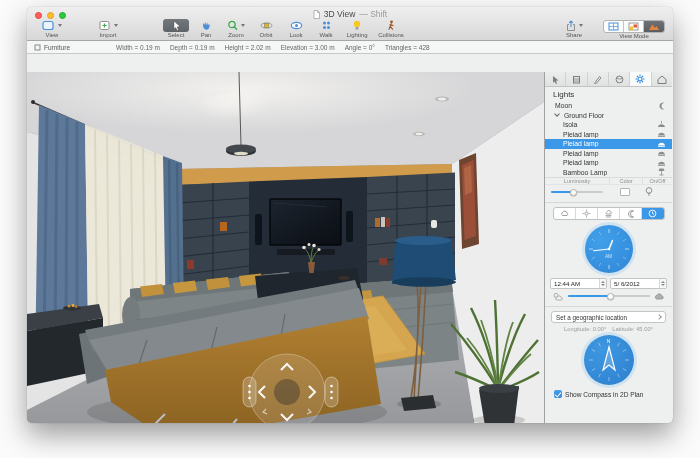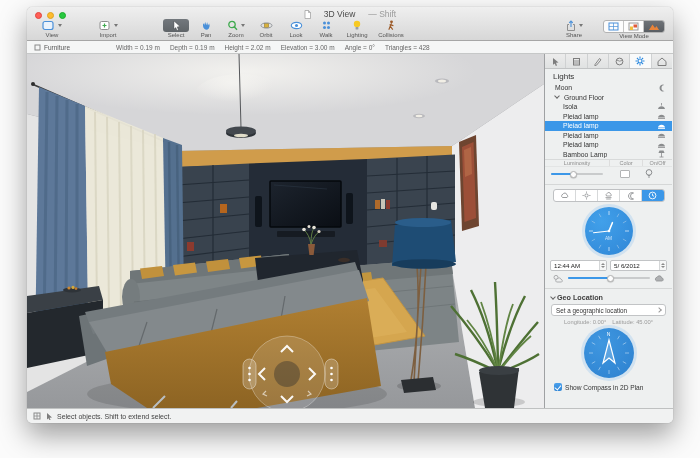--- a/index.html
+++ b/index.html
@@ -6,21 +6,21 @@
   html,body { width:700px; height:458px; background:#fbfbfb; font-family:"Liberation Sans", sans-serif; }
   .screen { position:relative; width:700px; height:458px; background:#fbfbfb; overflow:hidden; }
   .window { position:absolute; left:27px; top:7px; width:646px; height:416px; border-radius:5px;
             box-shadow:0 12px 28px rgba(0,0,0,.38), 0 0 1px rgba(0,0,0,.4); overflow:hidden; background:#eef0f0; }
 
   
   .chrome { position:relative; height:34px; background:linear-gradient(#efefef,#d7d7d7); border-bottom:1px solid #a6a6a6; }
   .traffic { position:absolute; left:8px; top:5px; display:flex; gap:5px; }
   .tl { width:7px; height:7px; border-radius:50%; }
   .tl.red{background:#ff5f57;border:0.5px solid #e0443e;} .tl.yel{background:#febc2e;border:0.5px solid #dea123;} .tl.grn{background:#28c840;border:0.5px solid #1dad2b;}
-  .titlerow { position:absolute; top:2px; left:0; right:0; display:flex; justify-content:center; align-items:center; gap:13px; font-size:8.5px; color:#4a4a4a; }
+  .titlerow { position:absolute; top:2px; left:0; right:0; display:flex; justify-content:center; align-items:center; gap:4px; font-size:8.5px; color:#4a4a4a; }
   .titlerow .edited { color:#9b9b9b; }
   .toolbarrow { position:absolute; bottom:1px; left:0; right:0; height:21px; display:flex; align-items:flex-end; padding:0 8px; }
   .tbtn { display:flex; flex-direction:column; align-items:center; width:30px; cursor:default; }
   .tbtn .ic { height:13px; display:flex; align-items:center; justify-content:center; gap:1px; }
   .tbtn .lb { font-size:6px; color:#555; line-height:7px; }
   .tbtn.sel .ic { background:linear-gradient(#73787d,#5f6468); border-radius:3px; width:26px; }
   .caret { width:0; height:0; border-left:2.5px solid transparent; border-right:2.5px solid transparent; border-top:3px solid #777; margin-left:1px; }
   .tgap { width:14px; } .tgap2 { width:22px; }
   .right-tools { margin-left:auto; display:flex; align-items:flex-end; gap:12px; }
   .segwrap { display:flex; flex-direction:column; align-items:center; }
@@ -28,21 +28,21 @@
   .seg .s { width:20px; display:flex; align-items:center; justify-content:center; border-right:1px solid #c4c4c4; }
   .seg .s:last-child { border-right:none; }
   .seg .s.dark { background:linear-gradient(#6e7277,#595d62); }
 
   
   .infobar { height:13px; background:#f5f6f6; border-bottom:1px solid #c6c8c8; display:flex; align-items:center; gap:10px; padding:0 7px; font-size:6.5px; color:#666; }
   .infobar .obj { display:flex; align-items:center; gap:3px; color:#555; }
   .infobar .stats { display:flex; gap:10px; margin-left:36px; }
 
   
-  .main { display:flex; height:354px; }
+  .main { display:flex; height:354px;margin-top:18px; }
   .viewport { position:relative; width:517px; height:354px; background:#9b9da0; }
   .viewport svg { display:block; }
 
   
   .inspector { width:128px; height:354px; background:#eef0f0; border-left:1px solid #9fa1a3; display:flex; flex-direction:column; overflow:hidden; font-size:7px; color:#333; }
   .tabs { height:15px; flex:none; display:flex; background:linear-gradient(#ececec,#e0e2e2); border-bottom:1px solid #c2c4c5; }
   .tab { flex:1; display:flex; align-items:center; justify-content:center; border-right:1px solid #cfd1d2; }
   .tab:last-child { border-right:none; }
   .tab.sel { background:#f9fafa; }
   .lights-h { flex:none; padding:3px 8px 2px; font-size:8px; color:#333; }
@@ -733,24 +733,20 @@
             <div class="fill" style="width:50%"></div>
             <div class="knob" style="left:47%"></div>
           </div>
           <svg width="11" height="8">
               <path d="M2.5 7 A2 2 0 0 1 3.2 3.2 A2.3 2.3 0 0 1 7.6 3.8 A1.7 1.7 0 0 1 8.3 7 Z" fill="#aeb0b2" stroke="#8e9092" stroke-width=".8"></path>
             </svg>
         </div>
 
         <div class="sep"></div>
 
-        <div class="sec-h">
-          <span class="chev"></span>
-          <span>Geo Location</span>
-        </div>
 
         <div class="geobtn">
           <span>Set a geographic location</span>
           <span class="gt"></span>
         </div>
 
         <div class="caption">
           <span>Longitude: 0.00°</span>
           <span>Latitude: 45.00°</span>
         </div>

